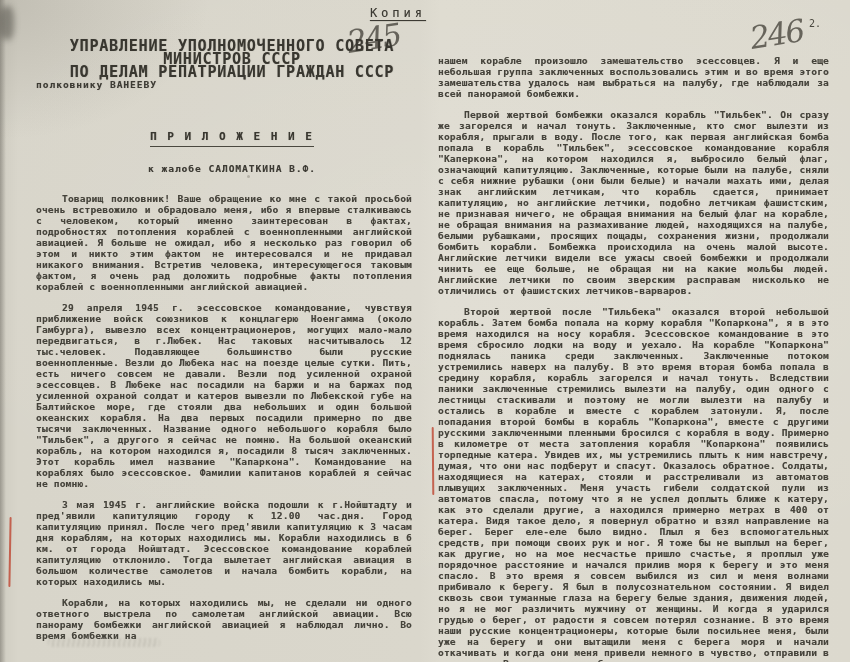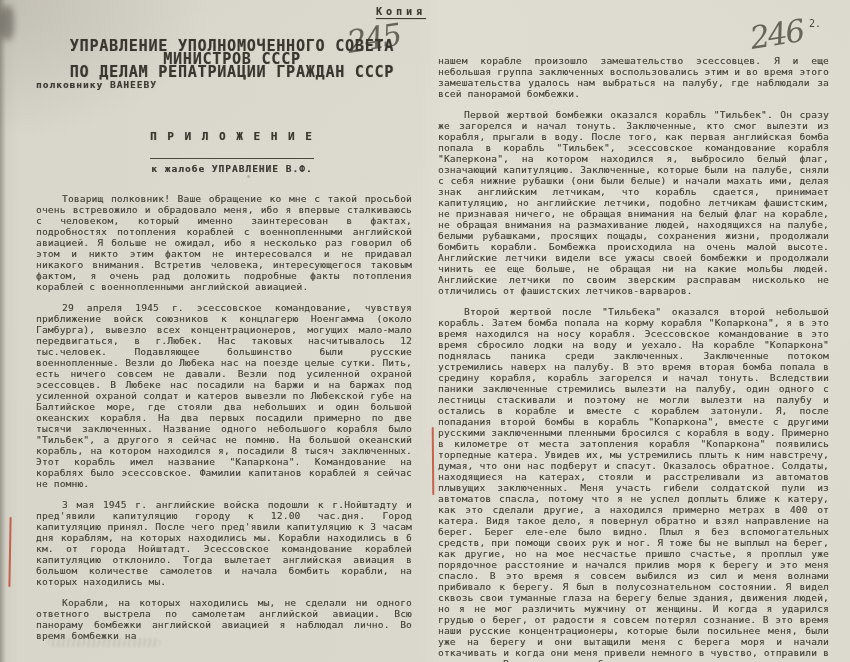--- a/index.html
+++ b/index.html
@@ -17,25 +17,25 @@
   .corner-blot{position:absolute;left:0;top:6px;width:14px;height:34px;border-radius:40%;
     background:rgba(58,55,48,0.45);filter:blur(3px);}
   .page{position:absolute;top:0;}
   .page-left{left:36px;width:392px;}
   .page-right{left:438px;width:407px;}
   .tw{
     font-size:9.5px;line-height:11px;letter-spacing:0.2px;
     text-align:justify;color:#45433b;
     text-shadow:0.3px 0.3px 0.6px rgba(62,59,51,0.38);
   }
-  .tw p{margin:0 16px 10px 0;text-indent:26px;}
+  .tw p{margin:0 16px 10px 0;text-indent:26px;font-weight:bold;}
   .tw p.noindent{text-indent:0;}
   .copy-stamp{
     position:absolute;top:6px;right:2px;
-    font-size:10px;font-weight:bold;letter-spacing:4px;
+    font-size:12px;font-weight:normal;letter-spacing:4px;
     color:#3c3a33;text-decoration:underline;text-underline-offset:3px;
     text-shadow:0.3px 0.3px 0.6px rgba(62,59,51,0.4);
   }
   .handwritten{
     position:absolute;font-family:"DejaVu Serif","Liberation Serif",serif;
     font-style:italic;font-size:31px;color:#57544c;opacity:0.88;
     transform:rotate(-9deg);letter-spacing:-2px;
   }
   .hw-left{top:20px;right:28px;}
   .hw-right{top:16px;right:42px;}
@@ -44,21 +44,21 @@
     font-family:"DejaVu Sans Mono",monospace;
   }
   .org-header{position:absolute;top:40px;left:0;width:100%;text-align:center;
     font-size:15px;font-weight:bold;letter-spacing:0.8px;line-height:13px;color:#393730;
     text-shadow:0.3px 0.3px 0.7px rgba(50,48,42,0.45);}
   .addressee{position:absolute;top:79px;left:0;width:100%;text-align:left;
     font-size:9.5px;font-weight:bold;letter-spacing:1px;color:#3d3b34;
     text-shadow:0.3px 0.3px 0.7px rgba(50,48,42,0.4);}
   .doc-title{position:absolute;top:125px;left:0;width:100%;text-align:center;}
   .doc-title span{display:inline-block;font-size:11px;font-weight:bold;letter-spacing:2px;
-    color:#393730;border-bottom:1.5px solid #4a483f;padding-bottom:15px;
+    color:#393730;border-bottom:1.5px solid #4a483f;padding-bottom:3px;
     text-shadow:0.3px 0.3px 0.7px rgba(50,48,42,0.45);}
   .doc-subtitle{position:absolute;top:163px;left:0;width:100%;text-align:center;
     font-size:9.5px;font-weight:bold;letter-spacing:1px;color:#3d3b34;
     text-shadow:0.3px 0.3px 0.6px rgba(50,48,42,0.4);}
   .body-left{position:absolute;top:193px;left:0;width:100%;}
   .body-right{position:absolute;top:55px;left:0;width:100%;}
   .margin-mark{position:absolute;width:2px;border-radius:2px;background:#bf4e3a;opacity:0.85;}
   .mark-left{left:9px;top:517px;height:70px;transform:rotate(1deg);}
   .mark-right{left:432px;top:427px;height:68px;transform:rotate(-0.5deg);}
   .pencil-smudge{position:absolute;left:48px;top:638px;width:112px;height:9px;opacity:0.18;
@@ -82,21 +82,21 @@
     <div>УПРАВЛЕНИЕ УПОЛНОМОЧЕННОГО СОВЕТА МИНИСТРОВ СССР</div>
     <div>ПО ДЕЛАМ РЕПАТРИАЦИИ ГРАЖДАН СССР</div>
   </div>
 
   <div class="addressee">полковнику ВАНЕЕВУ</div>
 
   <div class="doc-title">
     <span>П Р И Л О Ж Е Н И Е</span>
   </div>
 
-  <div class="doc-subtitle">к жалобе УПРАВЛЕНИЕ В.Ф.</div>
+  <div class="doc-subtitle">к жалобе САЛОМАТКИНА В.Ф.</div>
 
   <div class="body-left tw">
     <p>Товарищ полковник! Ваше обращение ко мне с такой просьбой очень встревожило и обрадовало меня, ибо я впервые сталкиваюсь с человеком, который именно заинтересован в фактах, подробностях потопления кораблей с военнопленными английской авиацией. Я больше не ожидал, ибо я несколько раз говорил об этом и никто этим фактом не интересовался и не придавал никакого внимания. Встретив человека, интересующегося таковым фактом, я очень рад доложить подробные факты потопления кораблей с военнопленными английской авиацией.</p>
     <p>29 апреля 1945 г. эсессовское командование, чувствуя приближение войск союзников к концлагерю Ноенгамма (около Гамбурга), вывезло всех концентрационеров, могущих мало-мало передвигаться, в г.Любек. Нас таковых насчитывалось 12 тыс.человек. Подавляющее большинство были русские военнопленные. Везли до Любека нас на поезде целые сутки. Пить, есть ничего совсем не давали. Везли под усиленной охраной эсессовцев. В Любеке нас посадили на баржи и на баржах под усиленной охраной солдат и катеров вывезли по Любекской губе на Балтийское море, где стояли два небольших и один большой океанских корабля. На два первых посадили примерно по две тысячи заключенных. Название одного небольшого корабля было "Тильбек", а другого я сейчас не помню. На большой океанский корабль, на котором находился я, посадили 8 тысяч заключенных. Этот корабль имел название "Капаркона". Командование на кораблях было эсессовское. Фамилии капитанов кораблей я сейчас не помню.</p>
     <p>3 мая 1945 г. английские войска подошли к г.Нойштадту и пред'явили капитуляцию городу к 12.00 час.дня. Город капитуляцию принял. После чего пред'явили капитуляцию к 3 часам дня кораблям, на которых находились мы. Корабли находились в 6 км. от города Нойштадт. Эсессовское командование кораблей капитуляцию отклонило. Тогда вылетает английская авиация в большом количестве самолетов и начала бомбить корабли, на которых находились мы.</p>
     <p>Корабли, на которых находились мы, не сделали ни одного ответного выстрела по самолетам английской авиации. Всю панораму бомбежки английской авиацией я наблюдал лично. Во время бомбежки на</p>
   </div>
 </div>
 
 <div class="page page-right">

